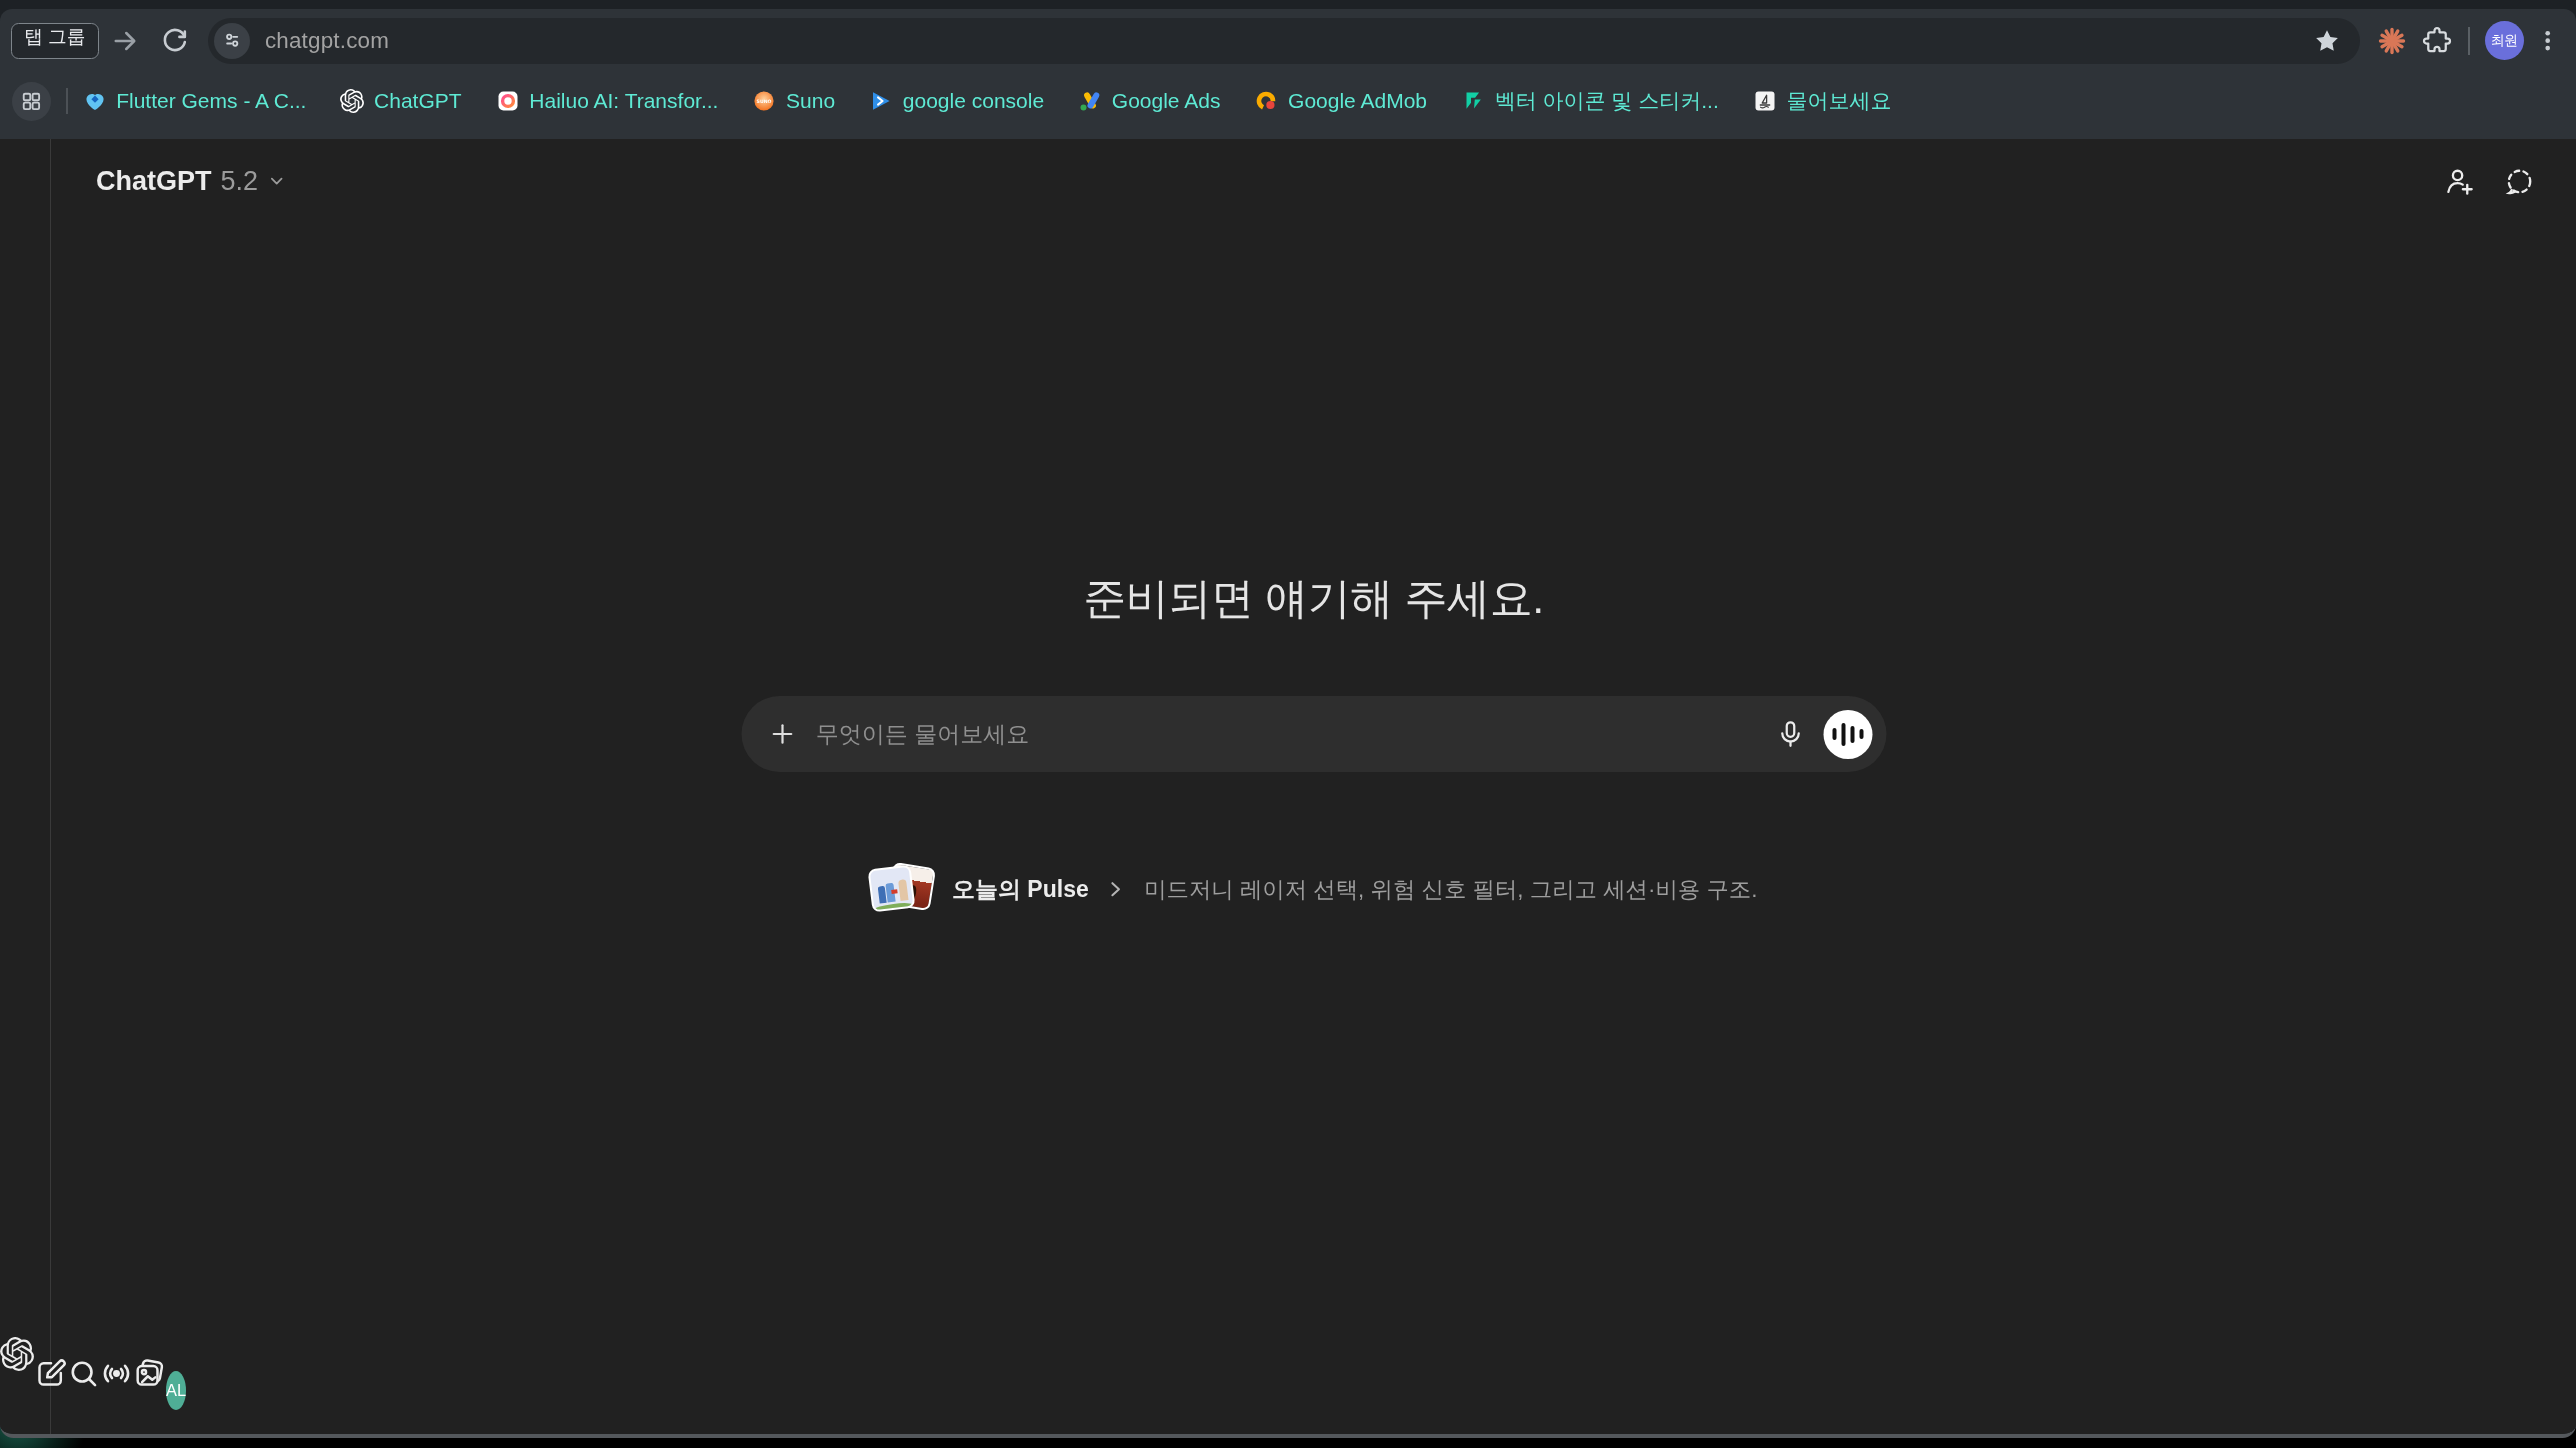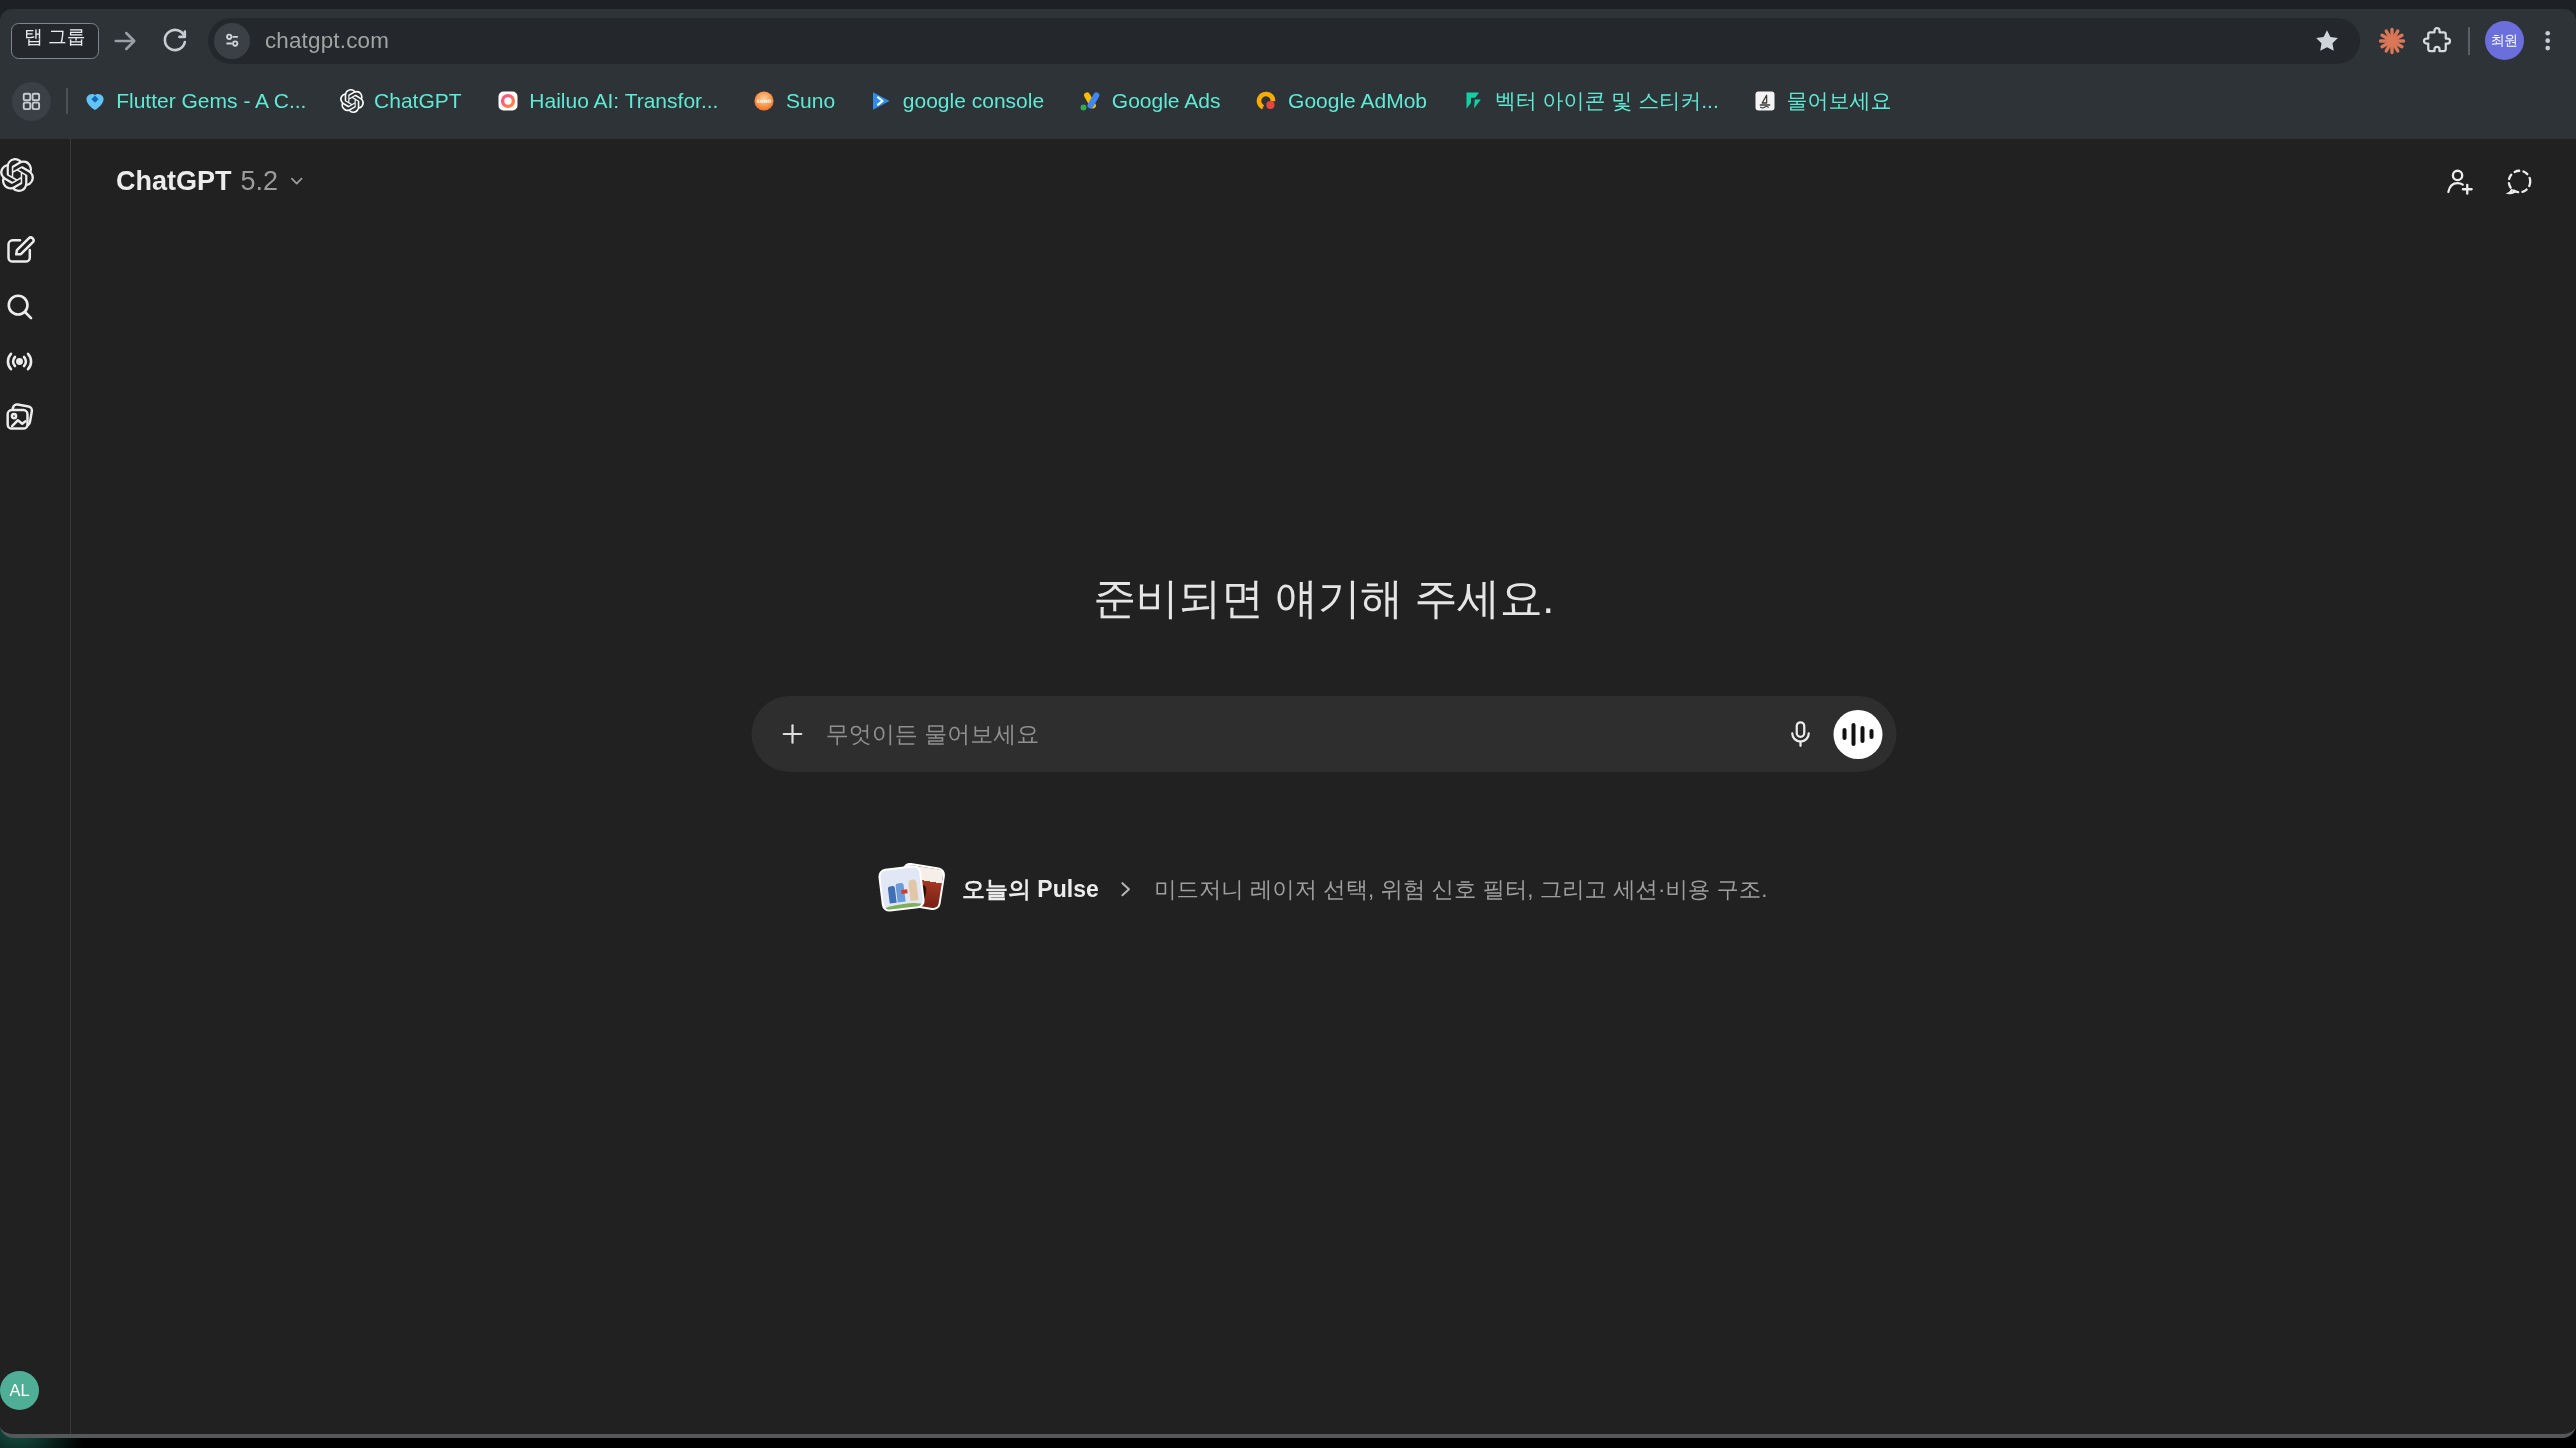--- a/index.html
+++ b/index.html
@@ -33,22 +33,22 @@
   .menu { width:30px; height:33px; margin-left:9px; }
   
   .bookmarks { height:58px; display:flex; align-items:center; padding:0 12px; }
   .apps { width:39px; height:39px; border-radius:50%; background:#3b4046; }
   .bdiv { width:1.5px; height:25.4px; background:#4c5156; margin:0 15px; }
   .bm { display:flex; align-items:center; gap:9.7px; margin-right:34px; background:none; border:none; cursor:pointer; }
   .bm span { color:#5eead4; font-size:21px; white-space:nowrap; }
   .fav { width:24px; height:24px; flex:0 0 24px; }
   
   .content { position:absolute; left:0; right:0; top:130px; bottom:0; background:#212121; display:flex; }
-  .sidebar { width:71px; border-right:0.7px solid #3a3a3a; display:flex; flex-direction:column;
-             align-items:flex-start; padding:19.4px 0 24px; }
+  .sidebar { width:51px; border-right:0.7px solid #3a3a3a; display:flex; flex-direction:row;
+             align-items:flex-end; padding:19.4px 0 24px; }
   .slogo { width:34px; height:34px; margin-bottom:39px; }
   .snav { width:39px; height:39px; margin-bottom:16.4px; }
   .acct { margin-top:auto; width:39px; height:39px; border-radius:50%; background:#4fae96; color:#fff;
           font-size:16.4px; display:flex; align-items:center; justify-content:center; border:none; cursor:pointer; }
   .main { flex:1; position:relative; }
   .app-header { position:absolute; top:0; left:0; right:0; height:84px; display:flex; align-items:center;
                 padding:0 40px 0 45px; }
   .model { display:flex; align-items:center; gap:9px; background:none; border:none; cursor:pointer; }
   .model .nm { color:#ececec; font-size:27px; font-weight:600; }
   .model .vr { color:#9b9b9b; font-size:27px; }

